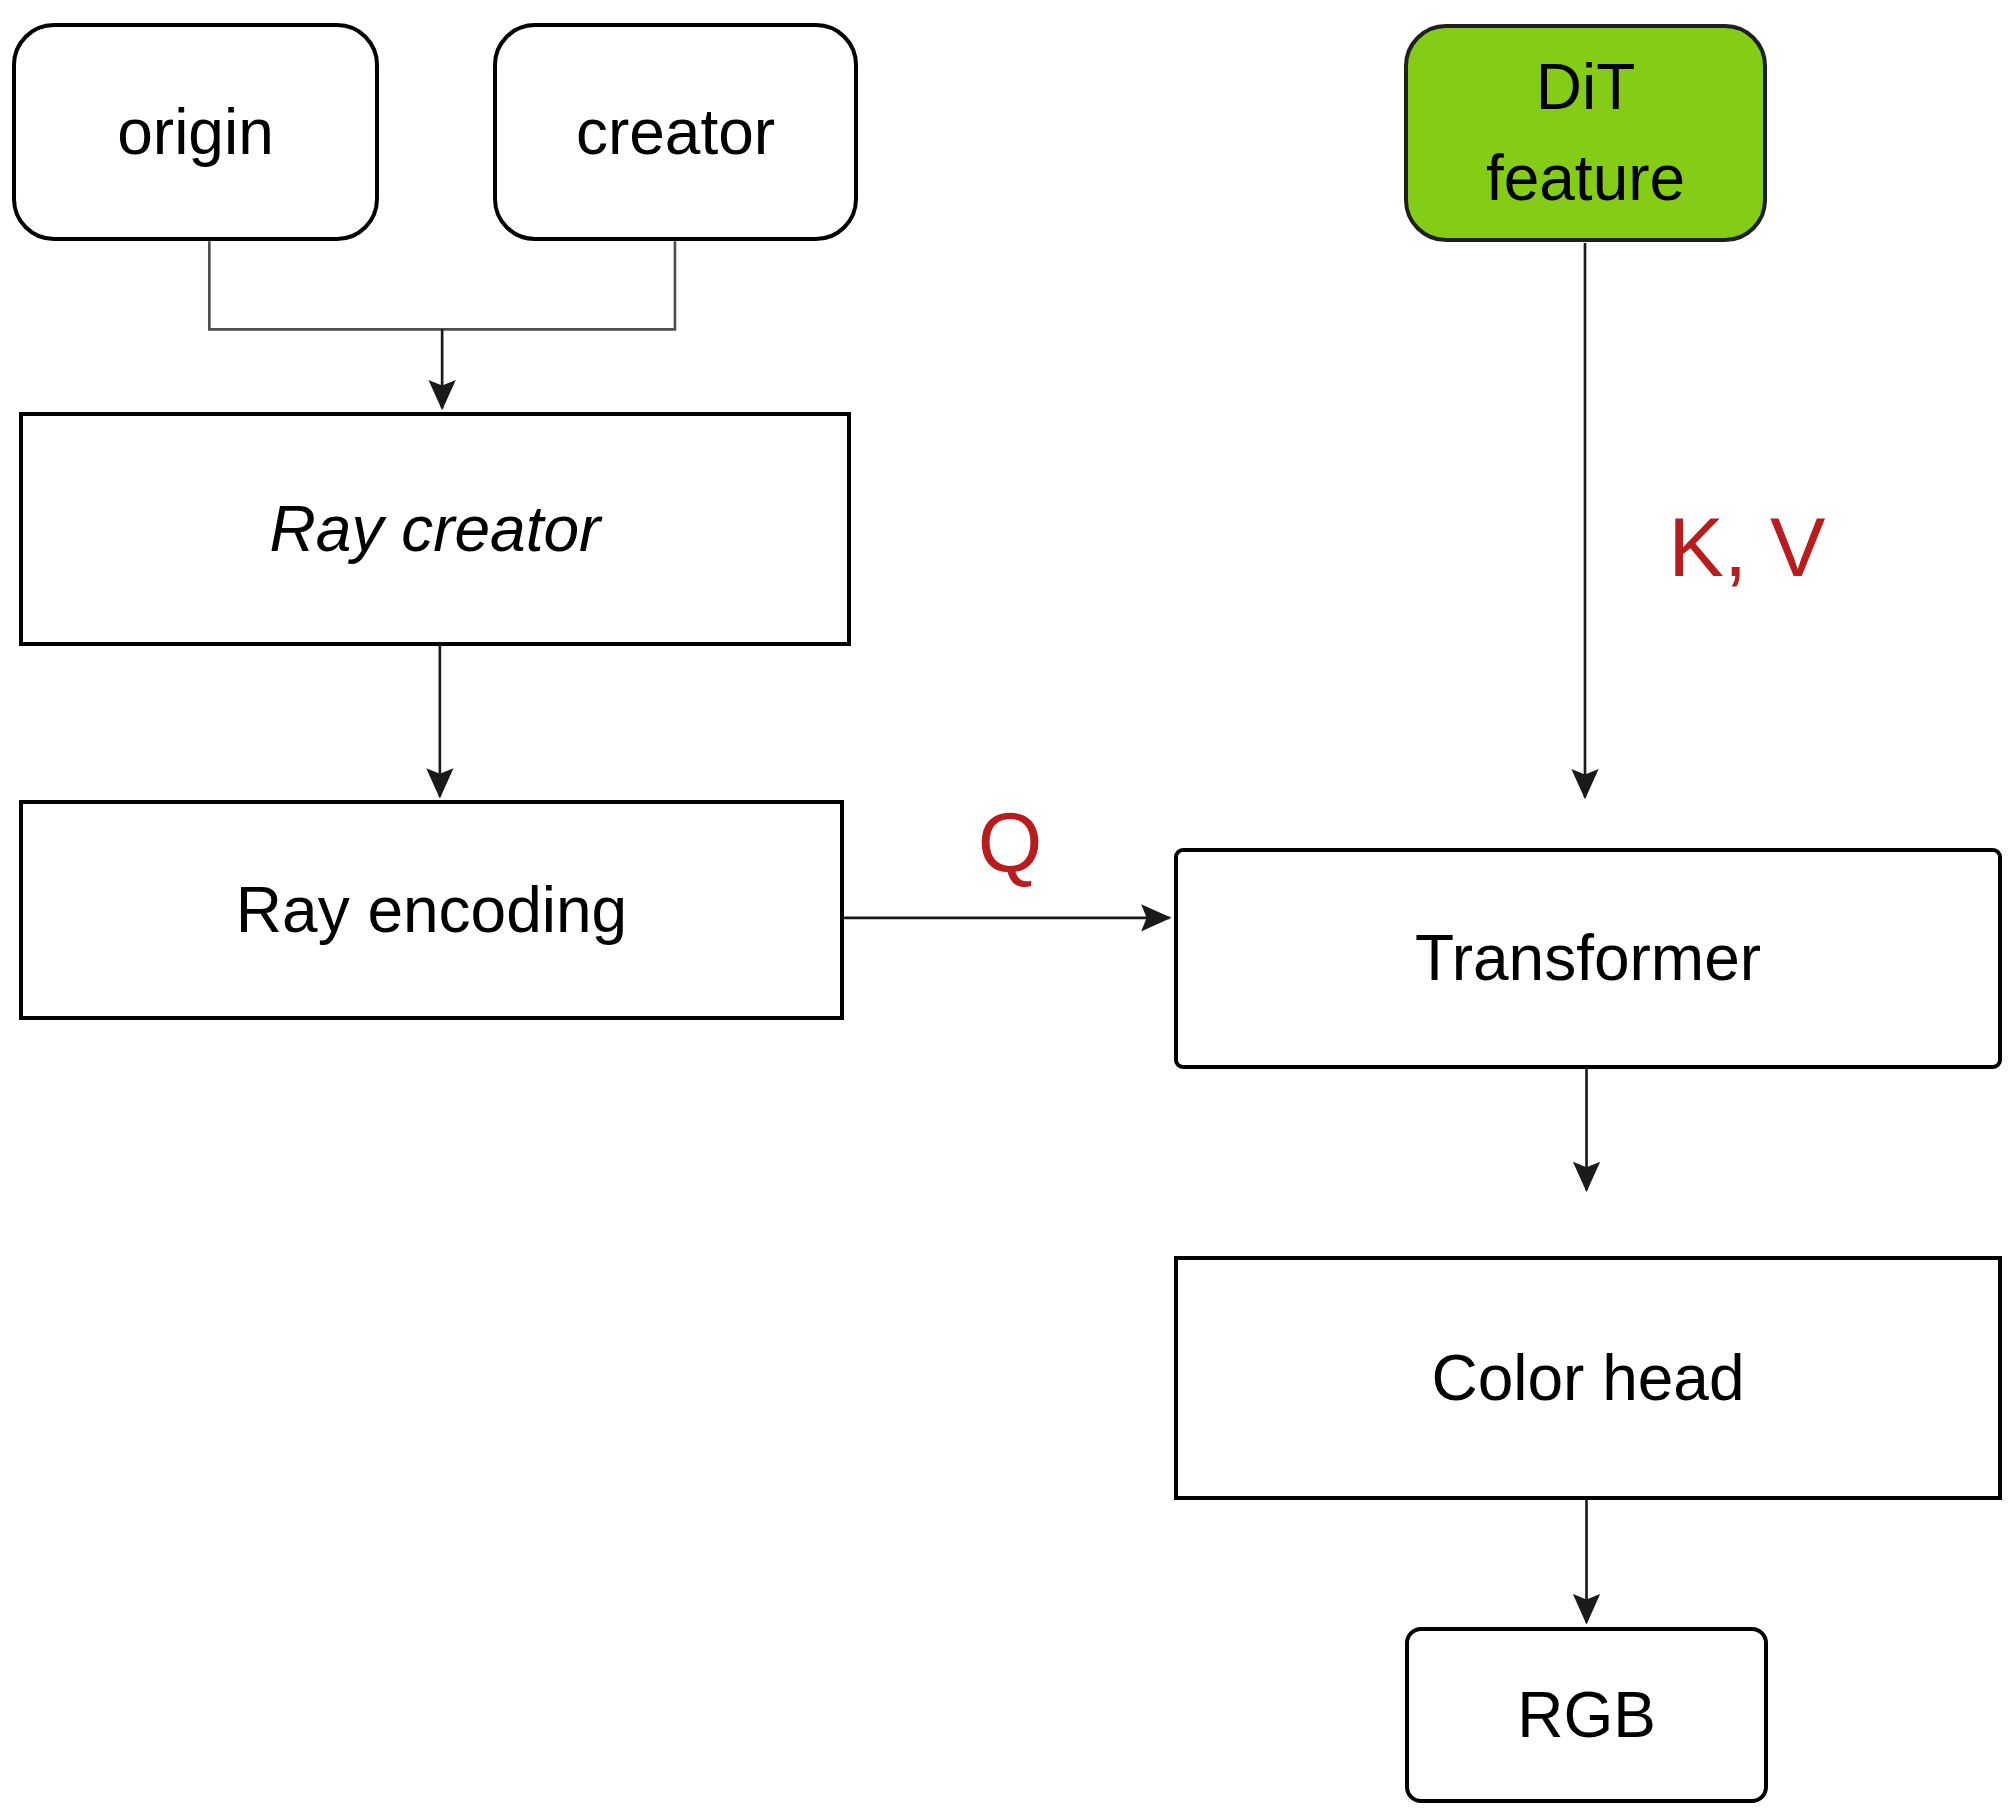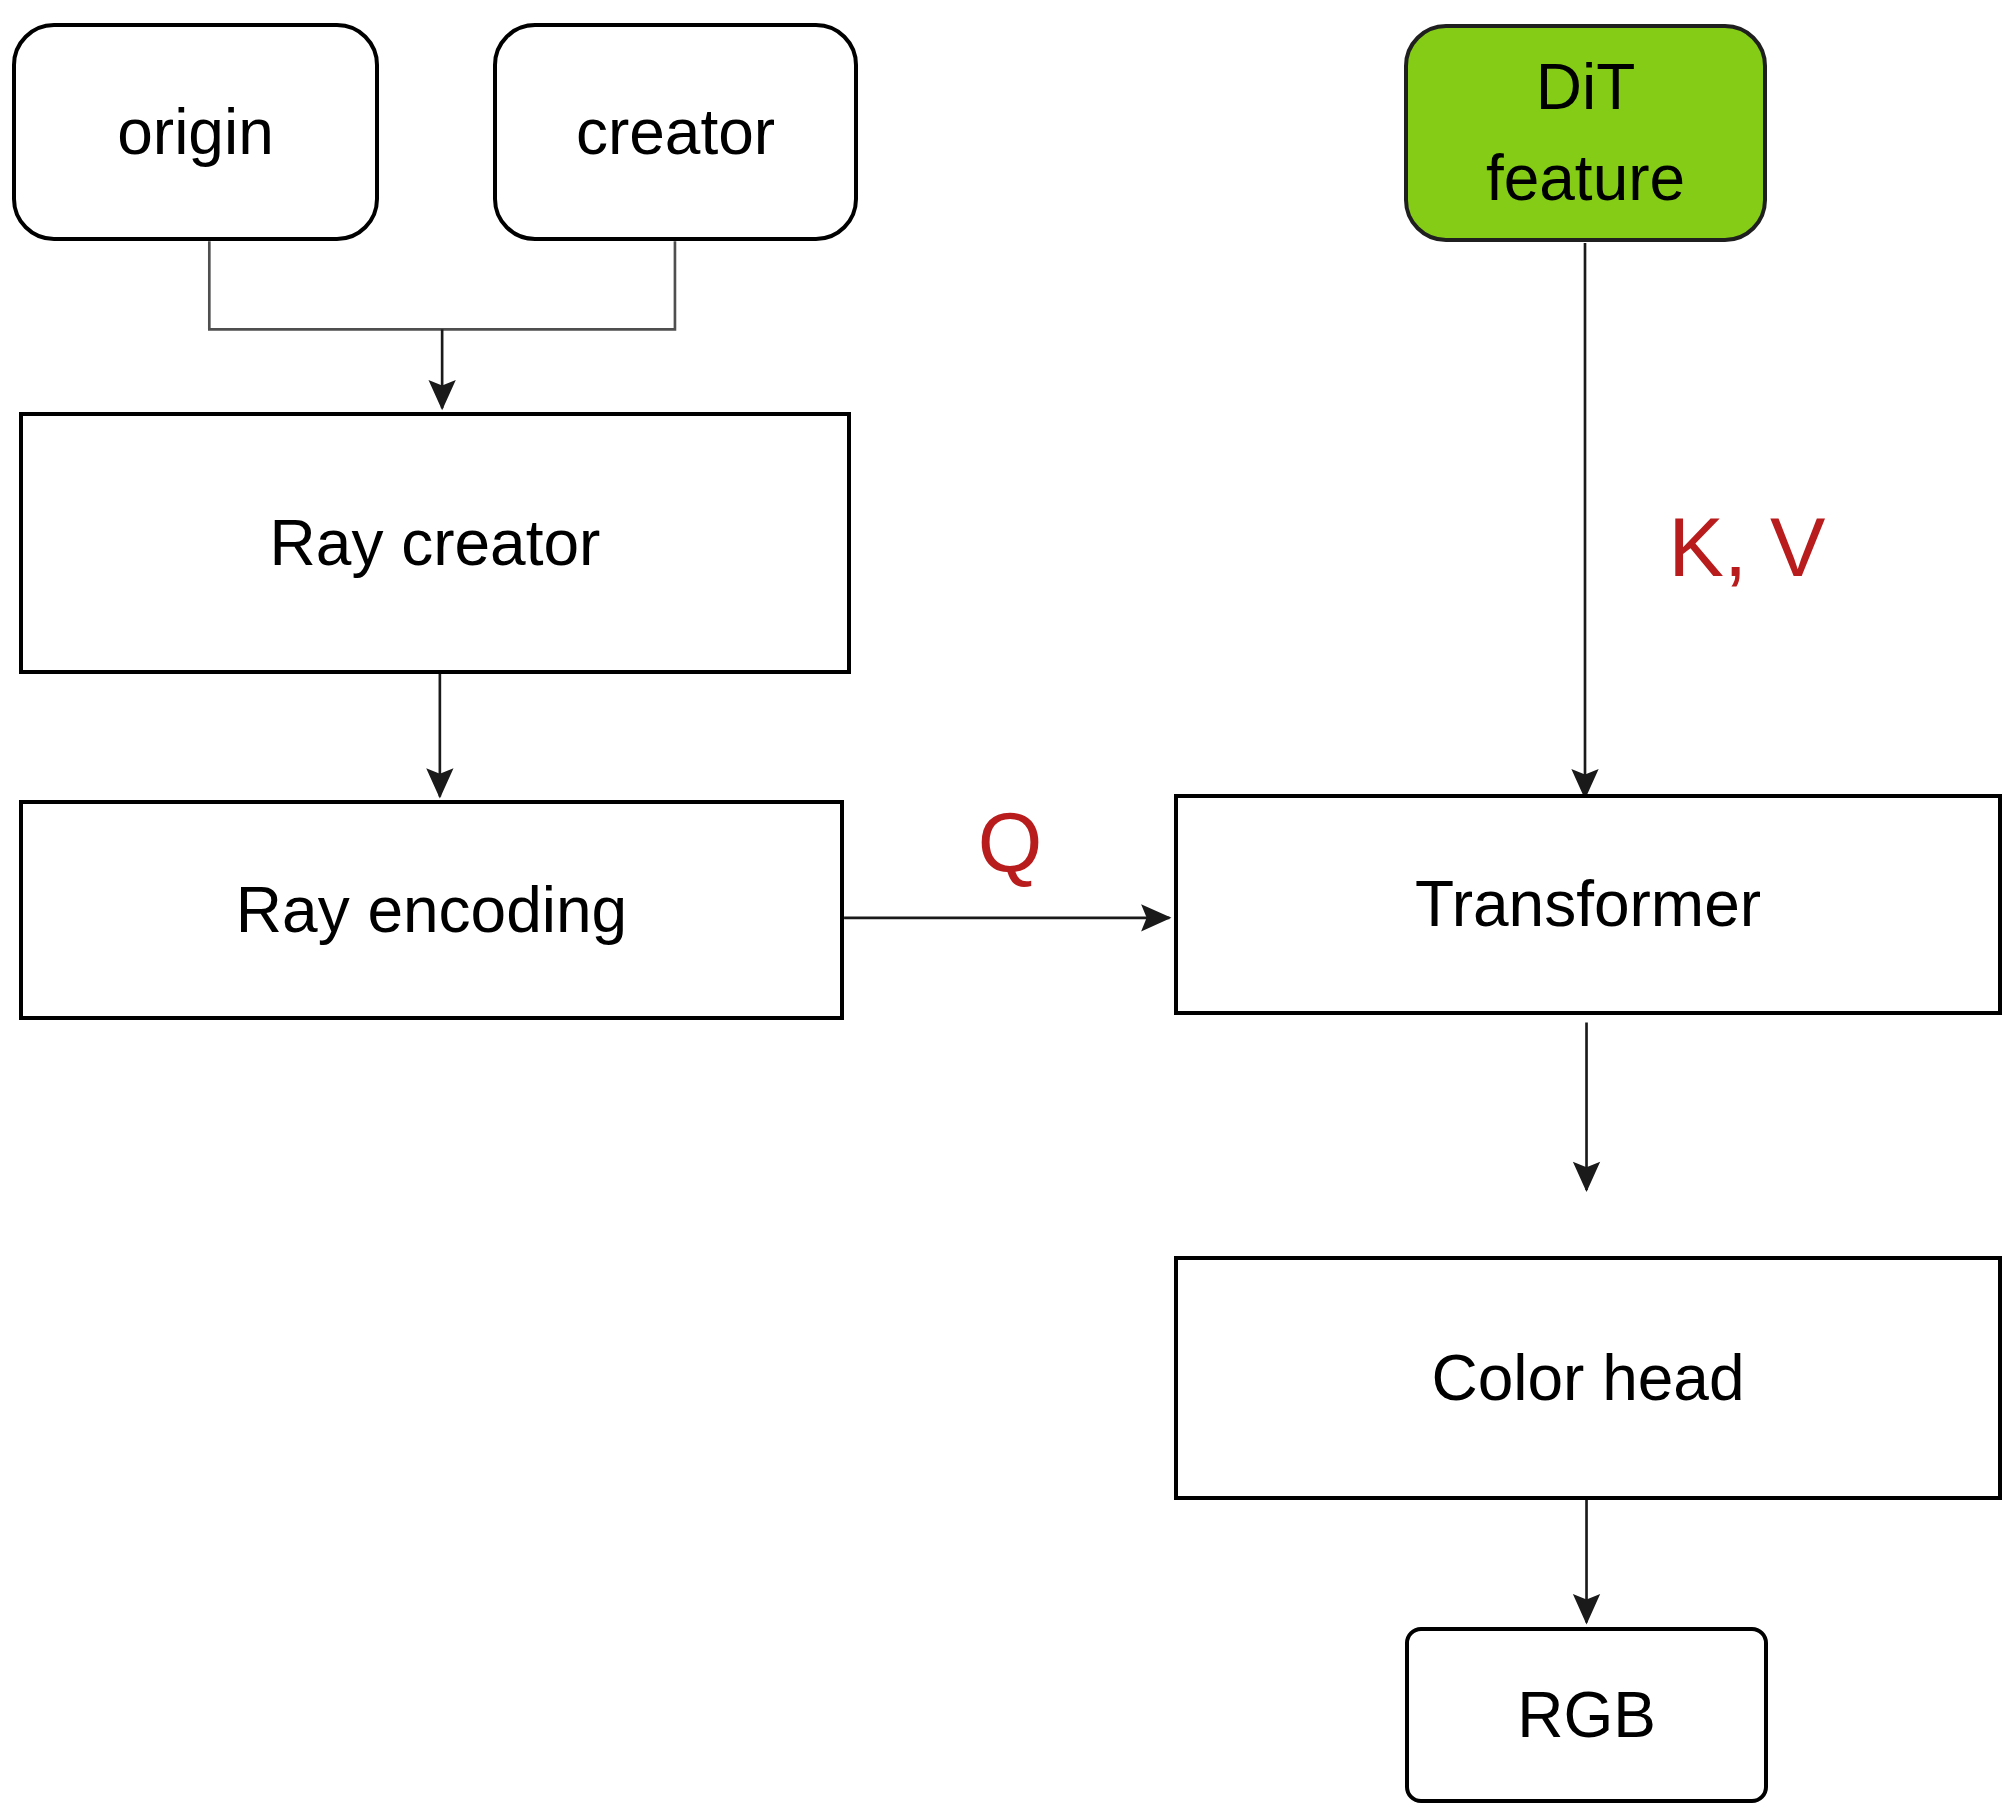--- a/index.html
+++ b/index.html
@@ -43,23 +43,23 @@
     border-radius: 42px;
   }
   .blue {
     background: #bdd7ee;
     border-color: #1f1f1f;
   }
   
   .n-origin       { left: 12px;   top: 23px;   width: 367px;  height: 218px; }
   .n-rotation     { left: 493px;  top: 23px;   width: 365px;  height: 218px; }
   .n-dit          { left: 1404px; top: 24px;   width: 363px;  height: 218px; }
-  .n-ray-creator  { left: 19px;   top: 412px;  width: 832px; height: 262px; }
+  .n-ray-creator  { left: 19px;   top: 412px;  width: 832px; height: 234px; font-style: italic; }
   .n-ray-encoding { left: 19px;   top: 800px; width: 825px; height: 220px; }
-  .n-transformer  { left: 1174px; top: 794px; width: 828px; height: 221px; }
+  .n-transformer  { left: 1174px; top: 848px; width: 828px; height: 221px; border-radius: 9px; }
   .n-color-head   { left: 1174px; top: 1216px; width: 828px; height: 244px; margin-top: 40px; }
   .n-rgb          { left: 1405px; top: 1627px; width: 363px;  height: 176px; border-radius: 16px; }
   .edge-label {
     position: absolute;
     transform: translate(-50%, -50%);
     font-size: 83px;
     color: #b91c1c;
     white-space: nowrap;
   }
   .l-q  { left: 1010px; top: 843px; }

